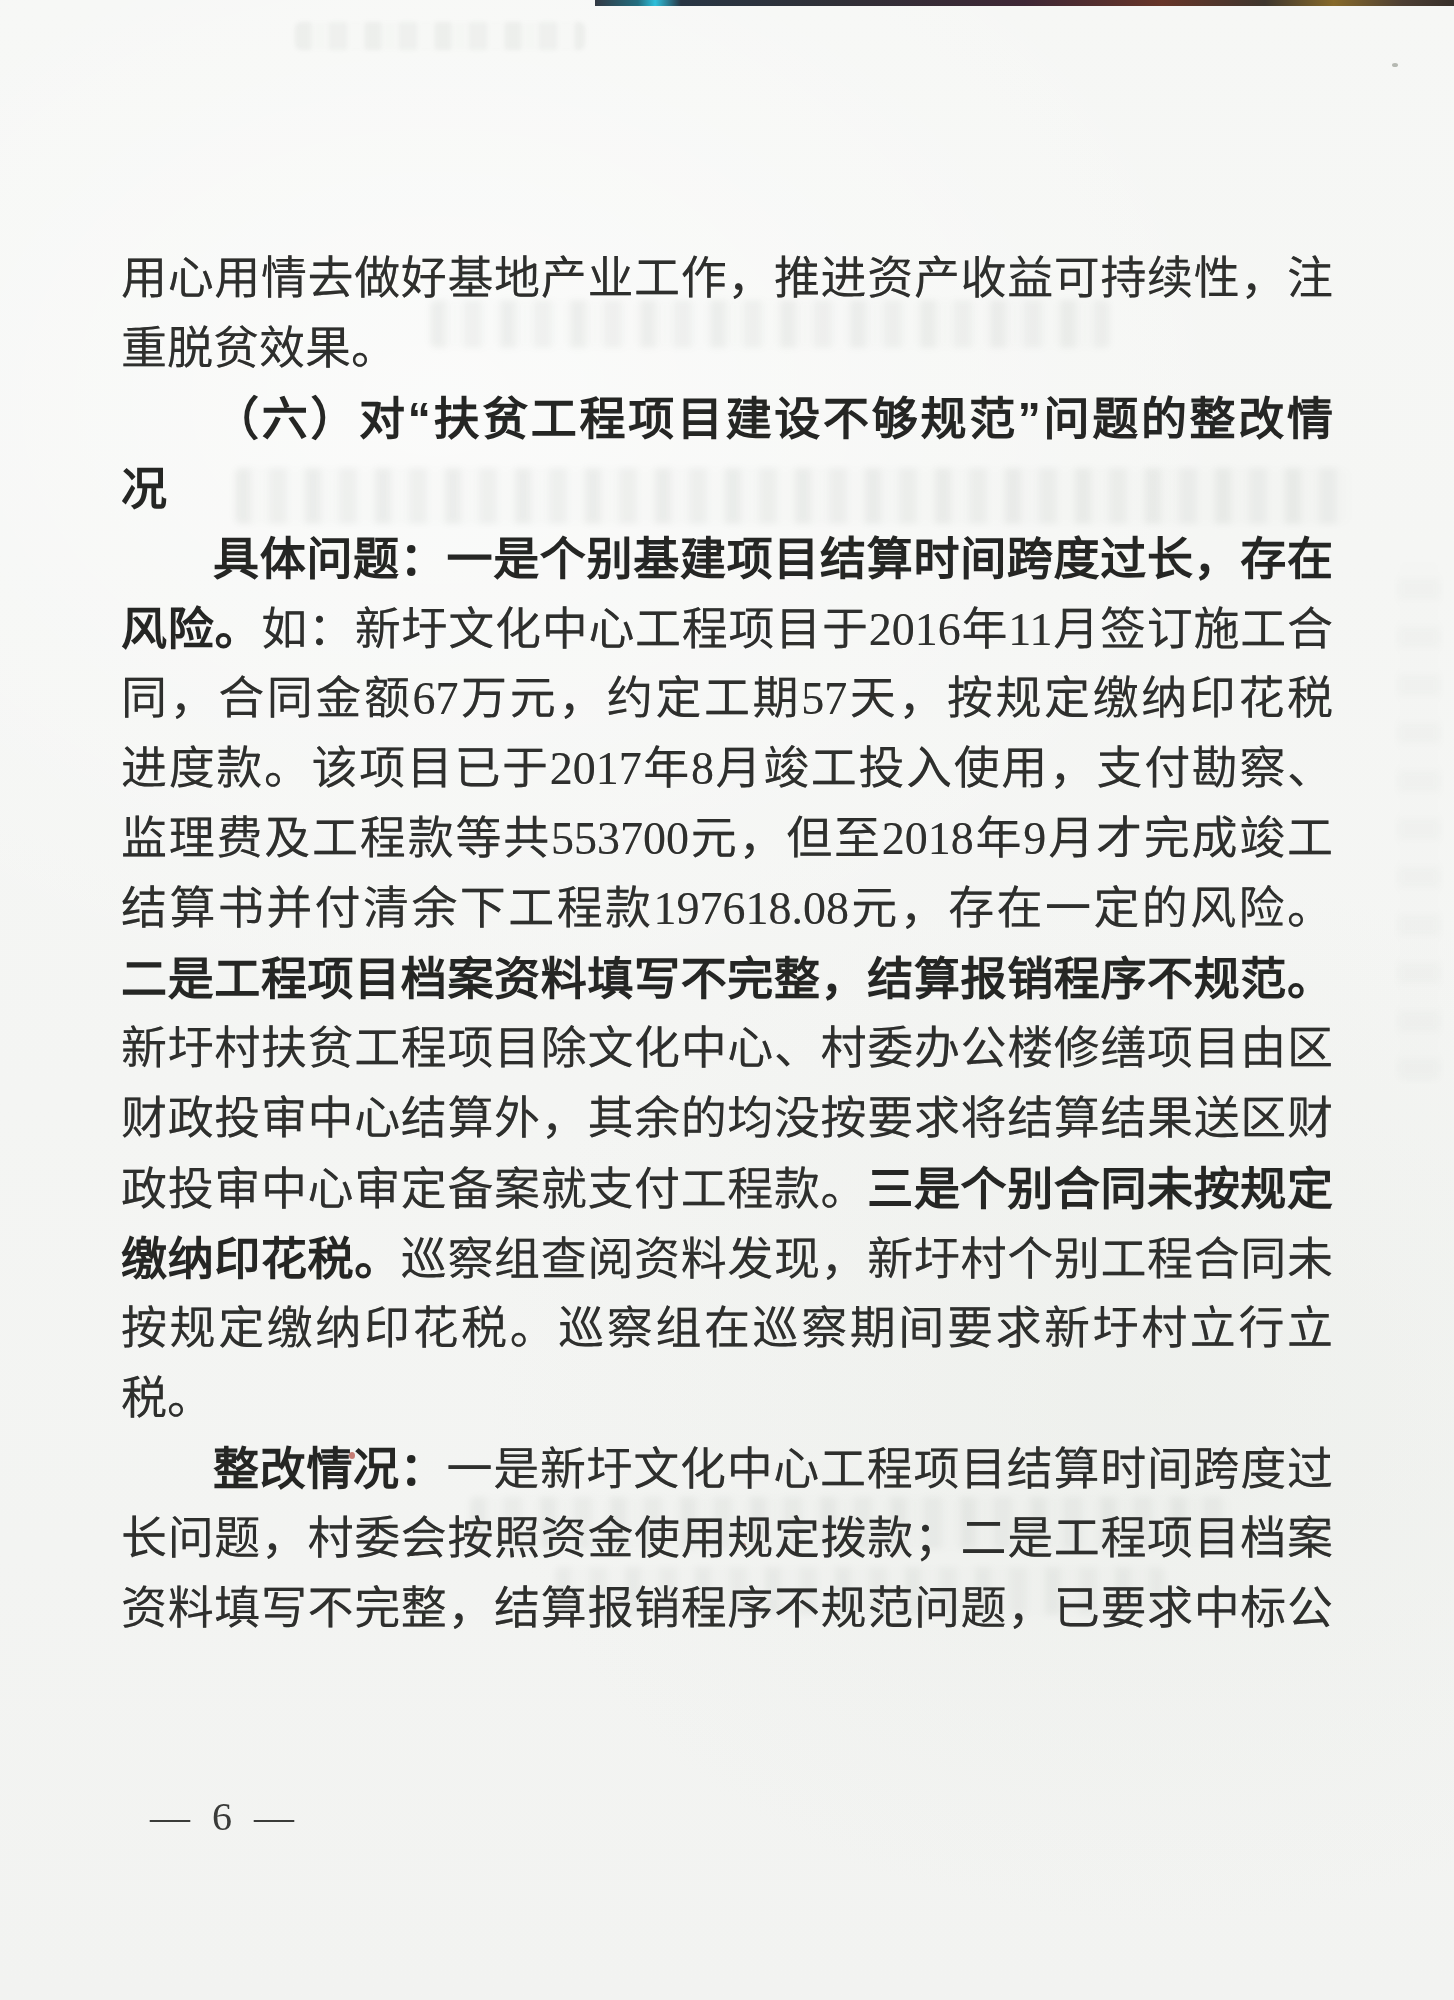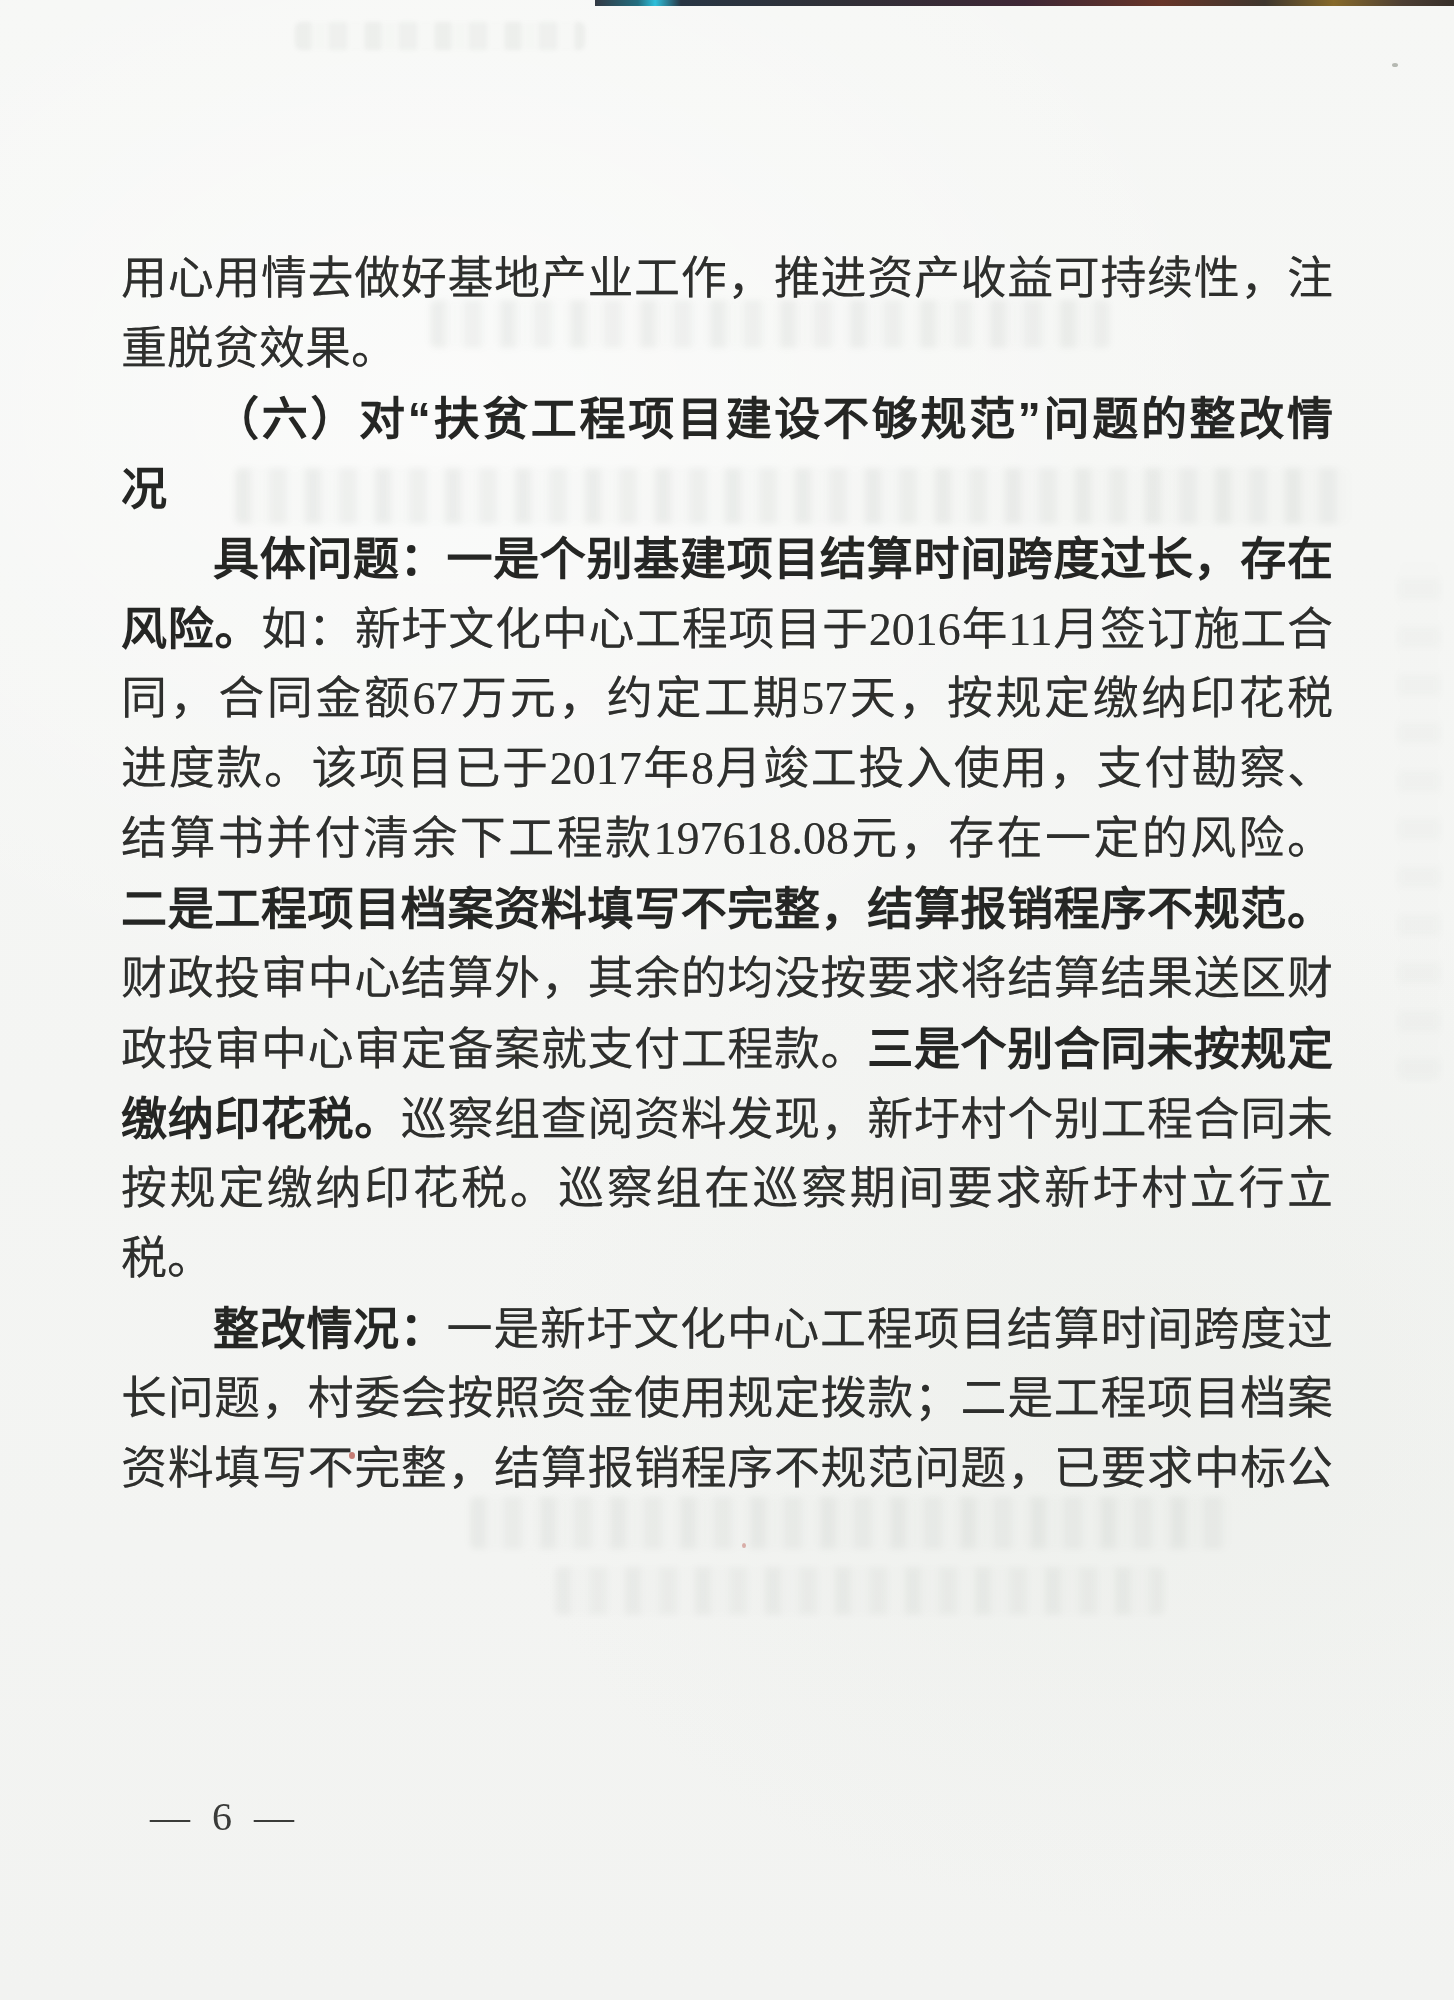--- a/index.html
+++ b/index.html
@@ -82,22 +82,24 @@
 
   <div class="doc" id="doc-lines">
       <div class="line j"><span class="r">用心用情去做好基地产业工作，推进资产收益可持续性，注</span></div>
       <div class="line"><span class="r">重脱贫效果。</span></div>
       <div class="line j ind"><span class="b">（六）对“扶贫工程项目建设不够规范”问题的整改情</span></div>
       <div class="line"><span class="b">况</span></div>
       <div class="line j ind"><span class="b">具体问题：一是个别基建项目结算时间跨度过长，存在</span></div>
       <div class="line j"><span class="b">风险。</span><span class="r">如：新圩文化中心工程项目于2016年11月签订施工合</span></div>
       <div class="line j"><span class="r">同，合同金额67万元，约定工期57天，按规定缴纳印花税</span></div>
       <div class="line j"><span class="r">进度款。该项目已于2017年8月竣工投入使用，支付勘察、</span></div>
+      <div class="line j"><span class="r">监理费及工程款等共553700元，但至2018年9月才完成竣工</span></div>
       <div class="line j"><span class="r">结算书并付清余下工程款197618.08元，存在一定的风险。</span></div>
       <div class="line j"><span class="b">二是工程项目档案资料填写不完整，结算报销程序不规范。</span></div>
+      <div class="line j"><span class="r">新圩村扶贫工程项目除文化中心、村委办公楼修缮项目由区</span></div>
       <div class="line j"><span class="r">财政投审中心结算外，其余的均没按要求将结算结果送区财</span></div>
       <div class="line j"><span class="r">政投审中心审定备案就支付工程款。</span><span class="b">三是个别合同未按规定</span></div>
       <div class="line j"><span class="b">缴纳印花税。</span><span class="r">巡察组查阅资料发现，新圩村个别工程合同未</span></div>
       <div class="line j"><span class="r">按规定缴纳印花税。巡察组在巡察期间要求新圩村立行立</span></div>
       <div class="line"><span class="r">税。</span></div>
       <div class="line j ind"><span class="b">整改情况：</span><span class="r">一是新圩文化中心工程项目结算时间跨度过</span></div>
       <div class="line j"><span class="r">长问题，村委会按照资金使用规定拨款；二是工程项目档案</span></div>
       <div class="line j"><span class="r">资料填写不完整，结算报销程序不规范问题，已要求中标公</span></div>
     </div>
 

